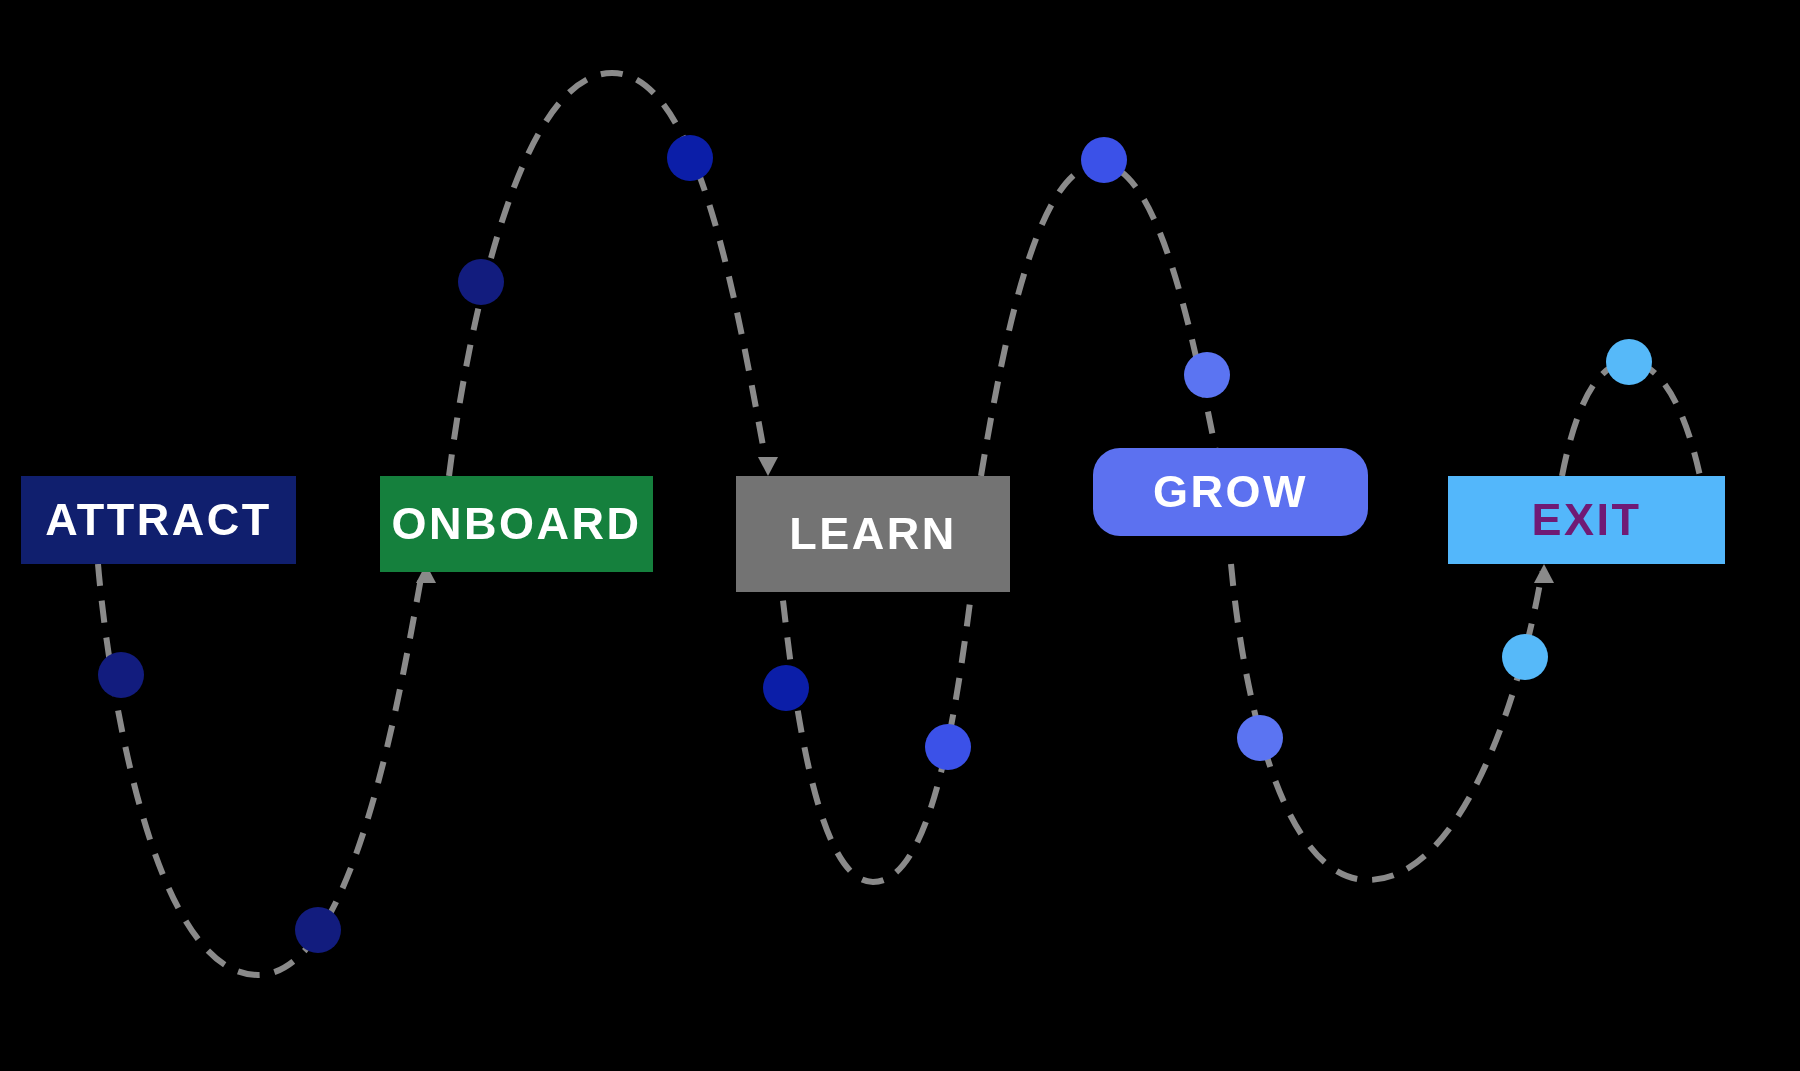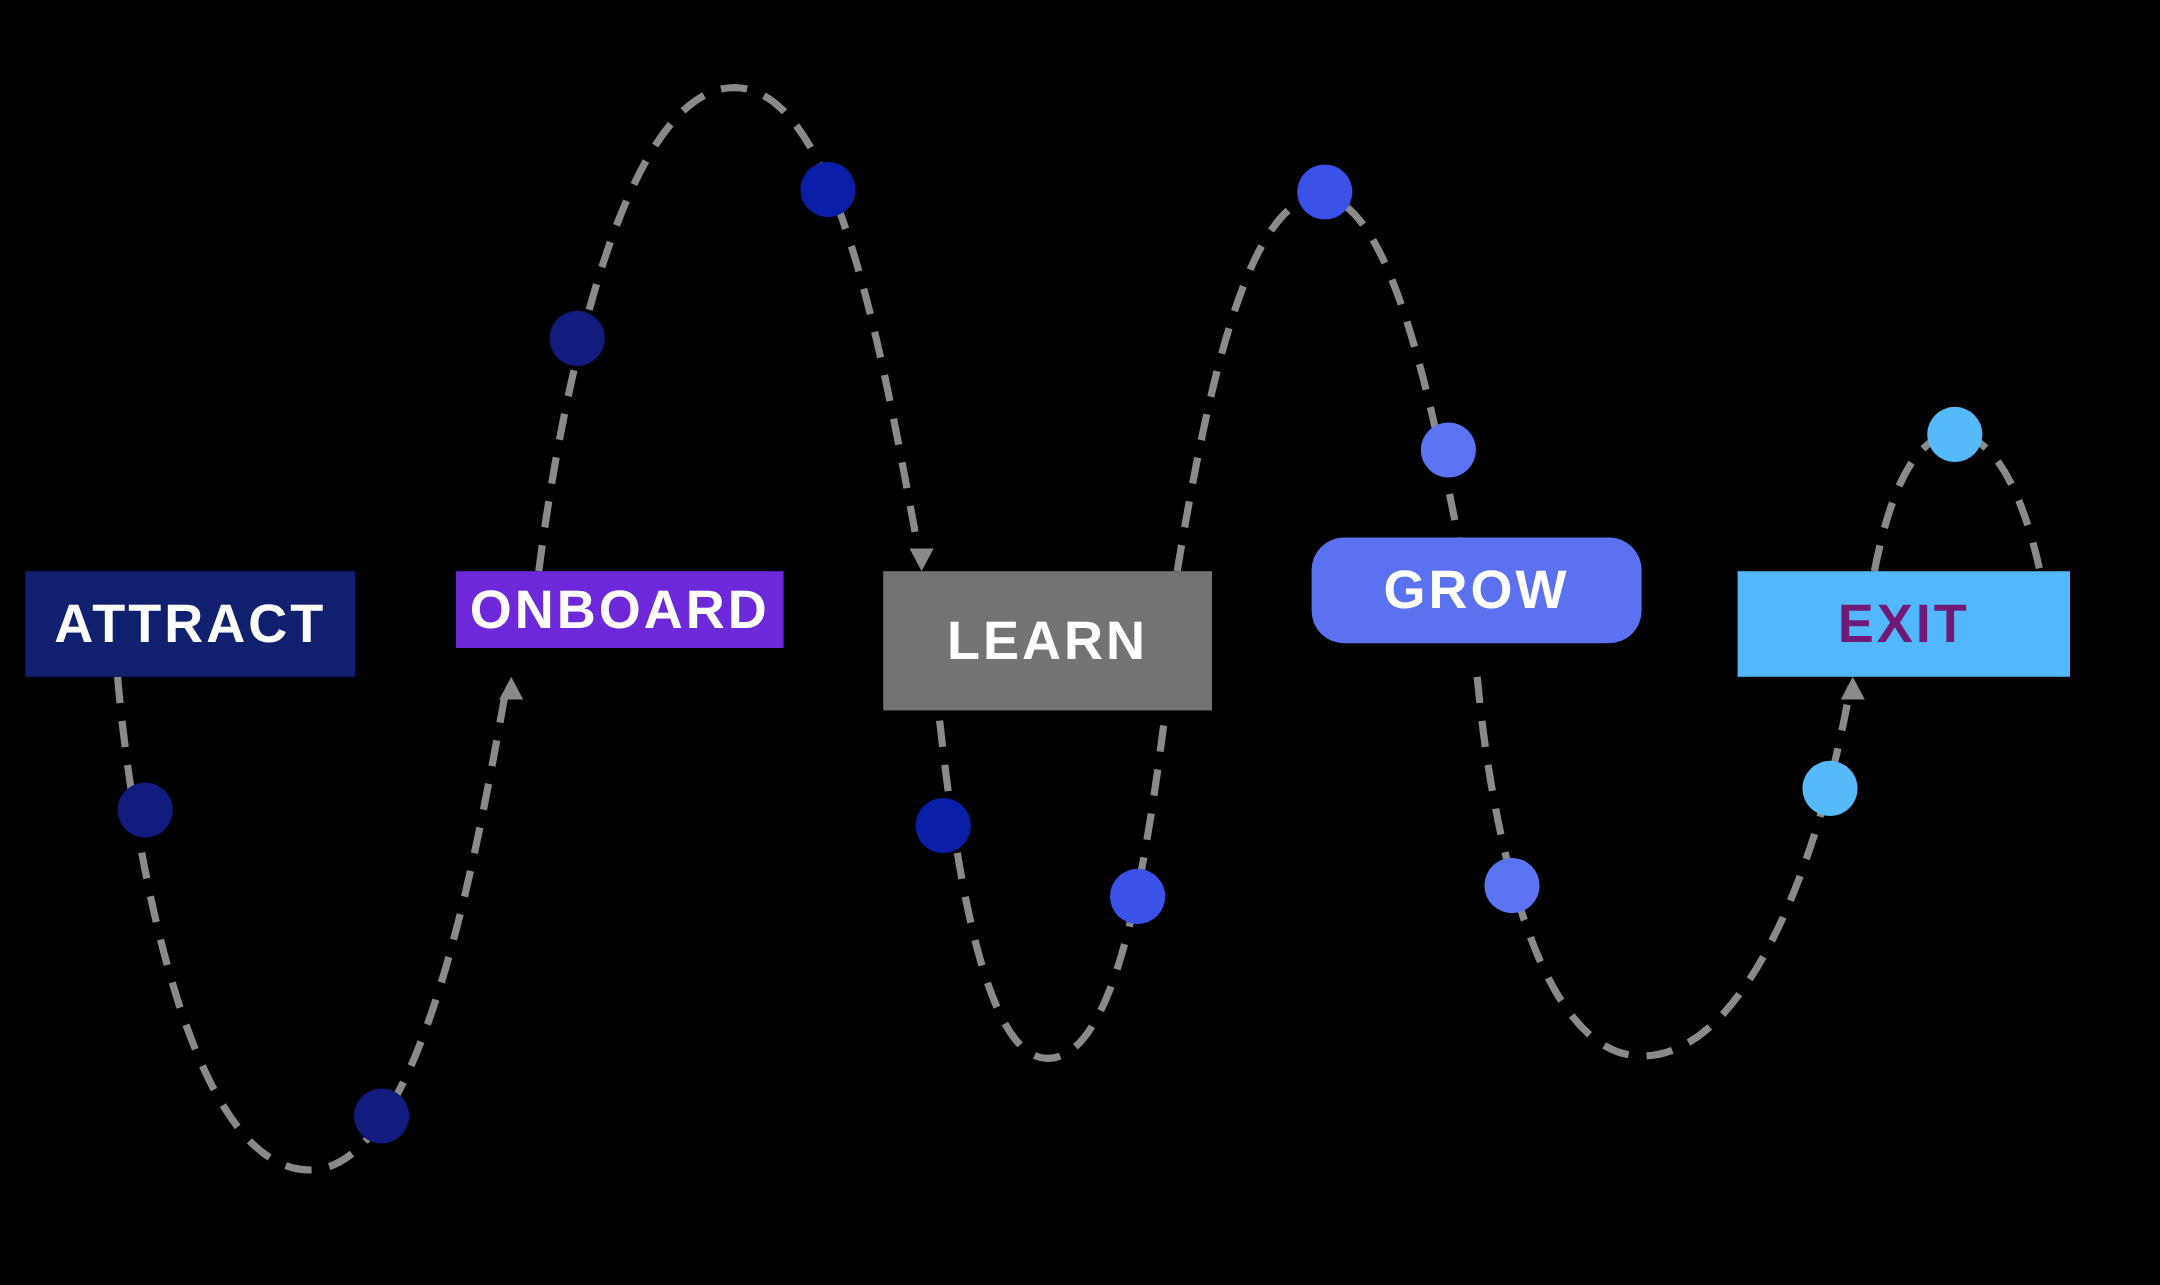--- a/index.html
+++ b/index.html
@@ -61,21 +61,21 @@
       <circle cx="1104" cy="160" r="23" fill="#3B51E8"></circle>
       <circle cx="1207" cy="375" r="23" fill="#5B74F2"></circle>
       <circle cx="1260" cy="738" r="23" fill="#5B74F2"></circle>
       <circle cx="1525" cy="657" r="23" fill="#56B9F9"></circle>
       <circle cx="1629" cy="362" r="23" fill="#56B9F9"></circle>
     </svg>
 
   <div class="stage" style="left: 21px; top: 476px; width: 275px; height: 88px; background: rgb(16, 31, 110); color: rgb(255, 255, 255);">
     <span>ATTRACT</span>
   </div>
-  <div class="stage" style="left: 380px; top: 476px; width: 273px; height: 64px; background: #6d28d9; color: rgb(255, 255, 255);">
+  <div class="stage" style="left: 380px; top: 476px; width: 273px; height: 96px; background: #15803d; color: rgb(255, 255, 255);">
     <span>ONBOARD</span>
   </div>
   <div class="stage" style="left: 736px; top: 476px; width: 274px; height: 116px; background: #737373; color: rgb(255, 255, 255);">
     <span>LEARN</span>
   </div>
   <div class="stage" style="left: 1093px; top: 448px; width: 275px; height: 88px; background: rgb(92, 113, 240); color: rgb(255, 255, 255); border-radius: 27px;">
     <span>GROW</span>
   </div>
   <div class="stage" style="left: 1448px; top: 476px; width: 277px; height: 88px; background: rgb(83, 183, 251); color: #701a75;">
     <span>EXIT</span>

